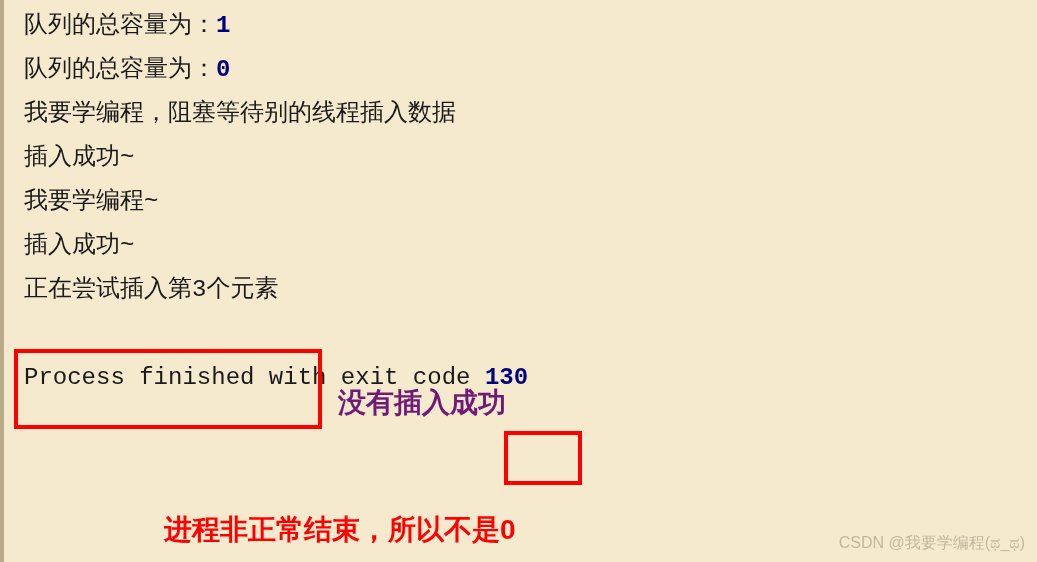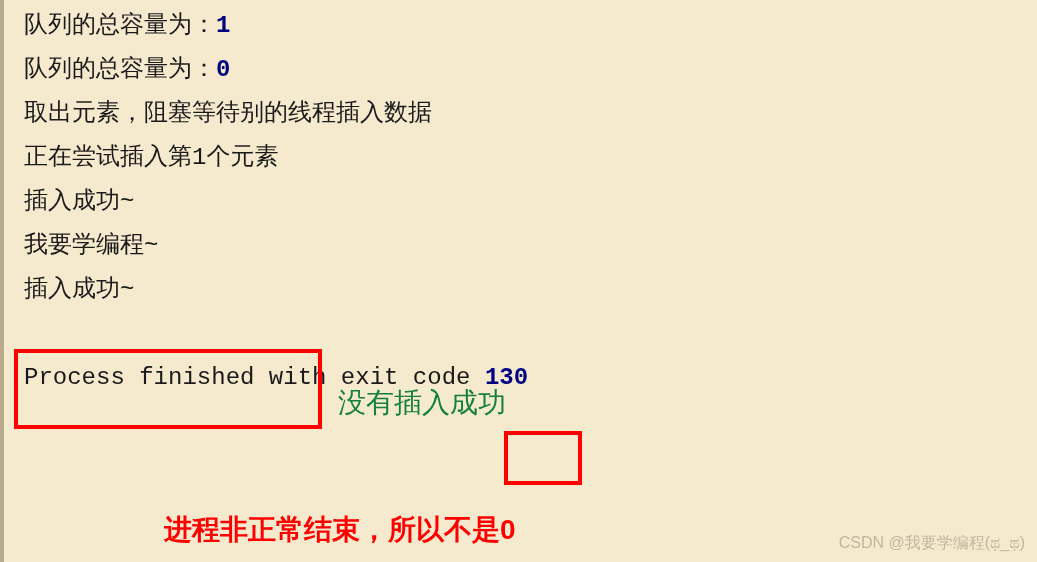--- a/index.html
+++ b/index.html
@@ -43,24 +43,24 @@
       position: absolute;
       border: 4px solid #ff0000;
       width: 78px;
       height: 54px;
       left: 500px;
       top: 431px;
       pointer-events: none;
     }
     .annotation-1 {
       position: absolute;
-      color: #15803d;
+      color: #701a75;
       font-family: "Microsoft YaHei", "SimHei", sans-serif;
       font-size: 28px;
-      font-weight: normal;
+      font-weight: bold;
       left: 334px;
       top: 384px;
     }
     .annotation-2 {
       position: absolute;
       color: #ff0000;
       font-family: "Microsoft YaHei", "SimHei", sans-serif;
       font-size: 28px;
       font-weight: bold;
       left: 160px;
@@ -76,25 +76,25 @@
       font-size: 16px;
       margin-left: 16px;
     }
   </style>
 </head>
 <body>
 
 <div class="console">
   <div class="line"><span>队列的总容量为：</span><span class="navy">1</span></div>
   <div class="line"><span>队列的总容量为：</span><span class="navy">0</span></div>
-  <div class="line"><span>取出元素，阻塞等待别的线程插入数据</span></div>
-  <div class="line"><span>正在尝试插入第1个元素</span></div>
+  <div class="line"><span>我要学编程，阻塞等待别的线程插入数据</span></div>
   <div class="line"><span>插入成功~</span></div>
   <div class="line"><span>我要学编程~</span></div>
   <div class="line"><span>插入成功~</span></div>
+  <div class="line"><span>正在尝试插入第3个元素</span></div>
   <div class="line">&nbsp;</div>
   <div class="line"><span>Process finished with exit code </span><span class="navy">130</span></div>
 </div>
 
 <div class="red-box-1"></div>
 <div class="red-box-2"></div>
 
 <div class="annotation-1">没有插入成功</div>
 <div class="annotation-2">进程非正常结束，所以不是0</div>
 

